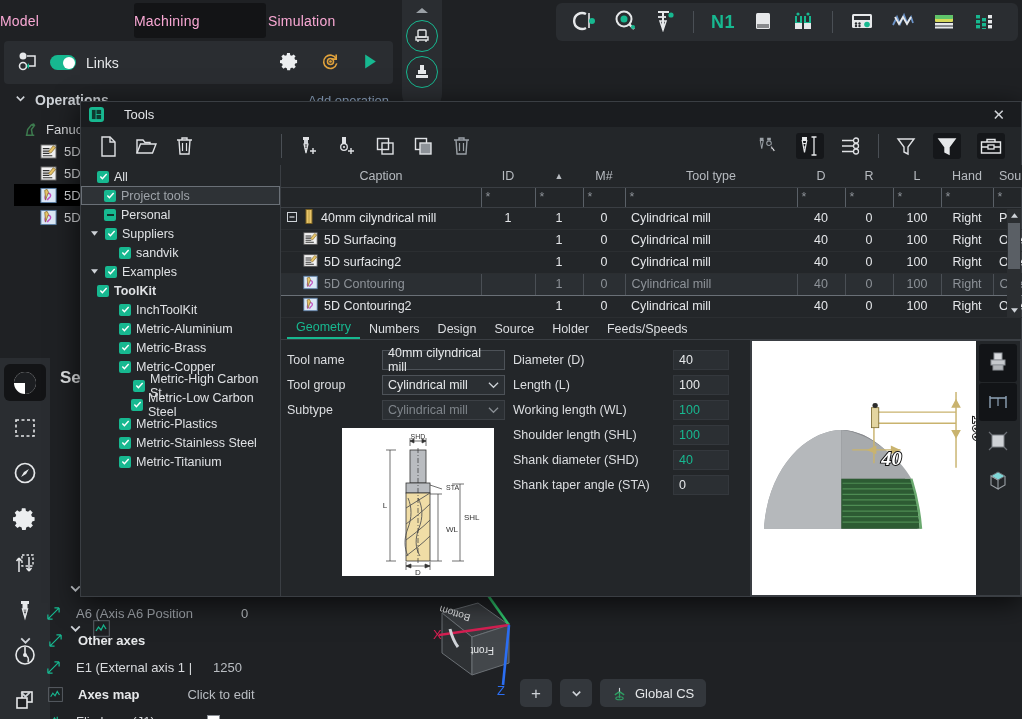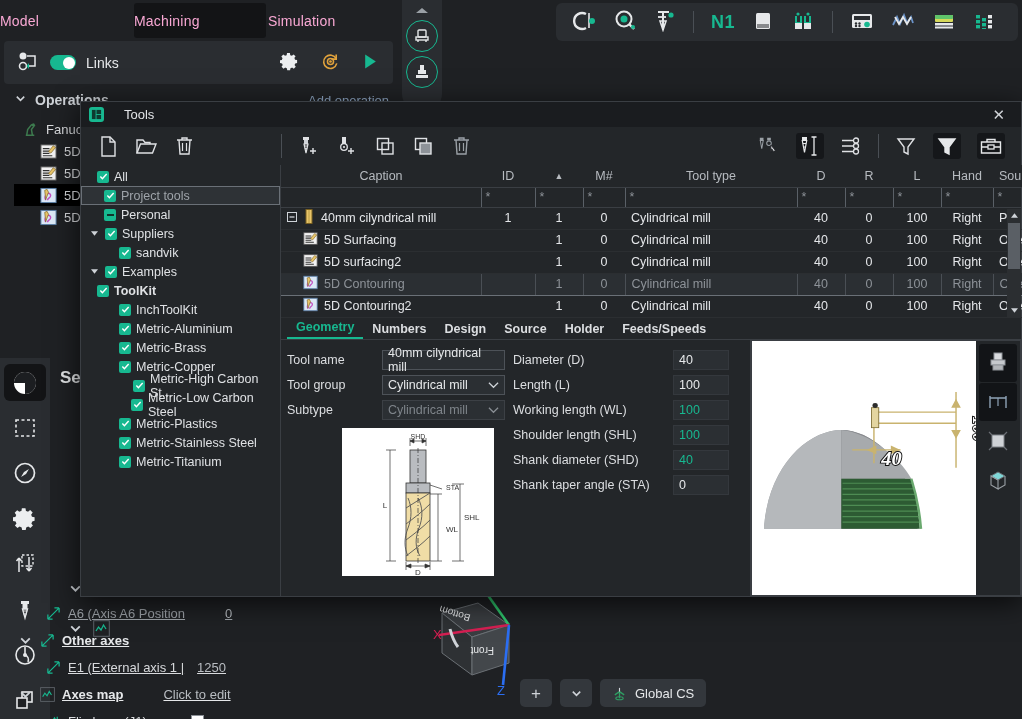--- a/index.html
+++ b/index.html
@@ -72,21 +72,21 @@
   .rail .rail-btn.active { background: #131416; }
 
   
   .settings-panel {
     position: absolute; left: 50px; top: 358px; width: 345px; height: 361px;
     background: #1f2124;
   }
   .settings-title { position: absolute; left: 10px; top: 10px; font-size: 17px; font-weight: bold; color: #e6e8ea; }
 
   .bottom-tree { position: absolute; left: 18px; top: 600px; width: 330px; }
-  .bt-row { display: flex; align-items: center; gap: 7px; height: 27px; font-size: 13px; text-decoration: underline; }
+  .bt-row { display: flex; align-items: center; gap: 15px; height: 27px; font-size: 13px; }
   .bt-row.bold { font-weight: bold; color: #e6e8ea; }
   .bt-row .val { margin-left: 33px; color: #b9bdc2; font-weight: normal; }
   .bt-indent { padding-left: 28px; }
   .cbox-white { width: 13px; height: 13px; background: #fff; border: 1px solid #8a8f95; }
 
   
   .viewport {
     position: absolute; left: 398px; top: 585px; width: 624px; height: 134px;
     background: #1f2124;
   }
@@ -181,21 +181,21 @@
   tr.filter-row td.nob { border-left: none; }
   tr.data-row.sel td { background: #2b2f33; color: #8d9298; border-top: 1px solid #6a7077; border-bottom: 1px solid #6a7077; border-left: 1px solid #4a4f55; }
   tr.data-row.sel td:first-child { border-left: none; }
   tr.data-row td { border-bottom: 1px solid #2b2e31; }
   .cell-name { display: flex; align-items: center; gap: 6px; }
   .num { text-align: center; }
 
   
   .sub-tabs {
     height: 22px; display: flex; align-items: flex-end; gap: 0;
-    background: #232629; border-bottom: 1px solid #3a3e43; padding-left: 6px; font-weight: bold;
+    background: #232629; border-bottom: 1px solid #3a3e43; padding-left: 6px;
   }
   .sub-tab { padding: 2px 9px 3px; font-size: 12.5px; color: #dcdee1; }
   .sub-tab.active { color: #17b890; border-bottom: 2px solid #17b890; }
 
   
   .geo-wrap { flex: 1; display: flex; min-height: 0; background: #232629; }
   .geo-left { width: 232px; padding: 8px 8px 0 6px; }
   .geo-mid { width: 238px; padding: 8px 6px 0 0; border-right: 1px solid #3a3e43; }
   .form-row { display: flex; align-items: center; height: 24px; margin-bottom: 1px; }
   .form-row label { width: 95px; font-size: 12.5px; color: #dcdee1; }

